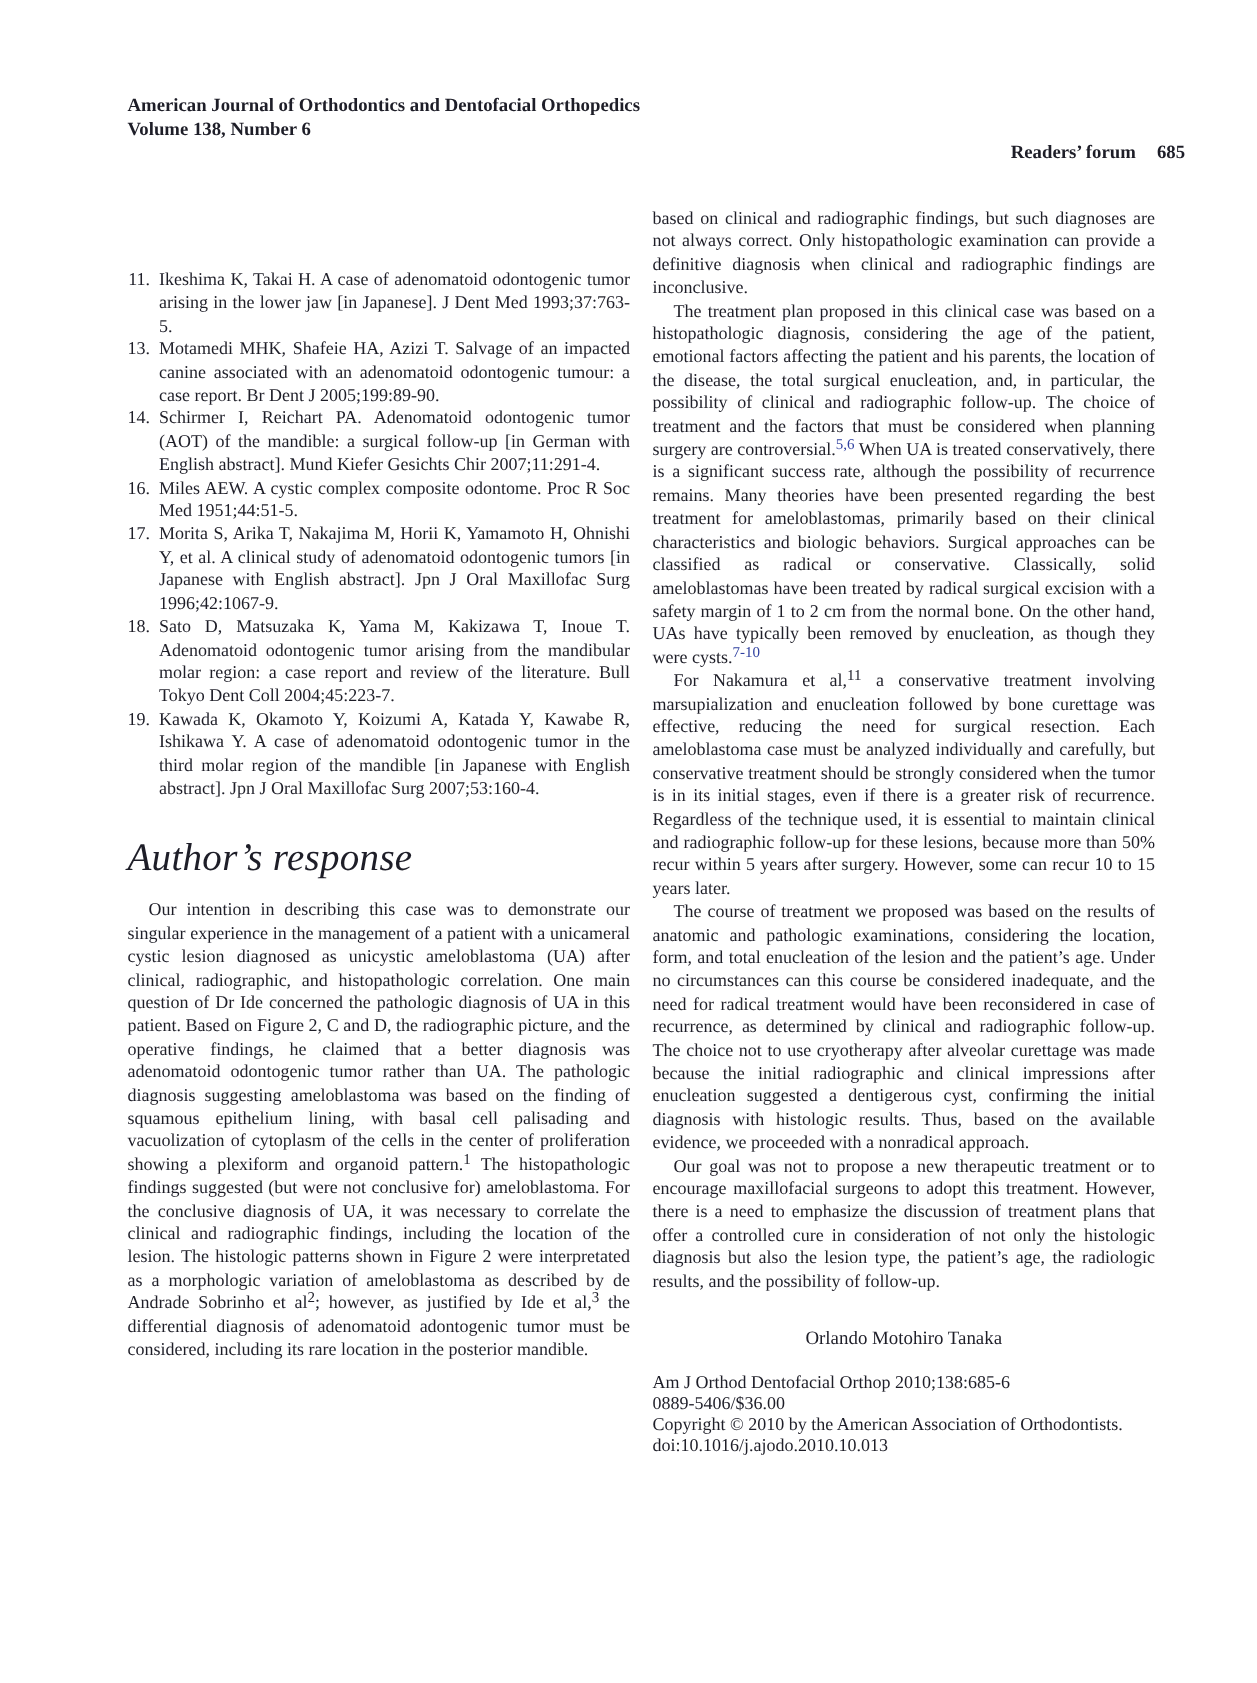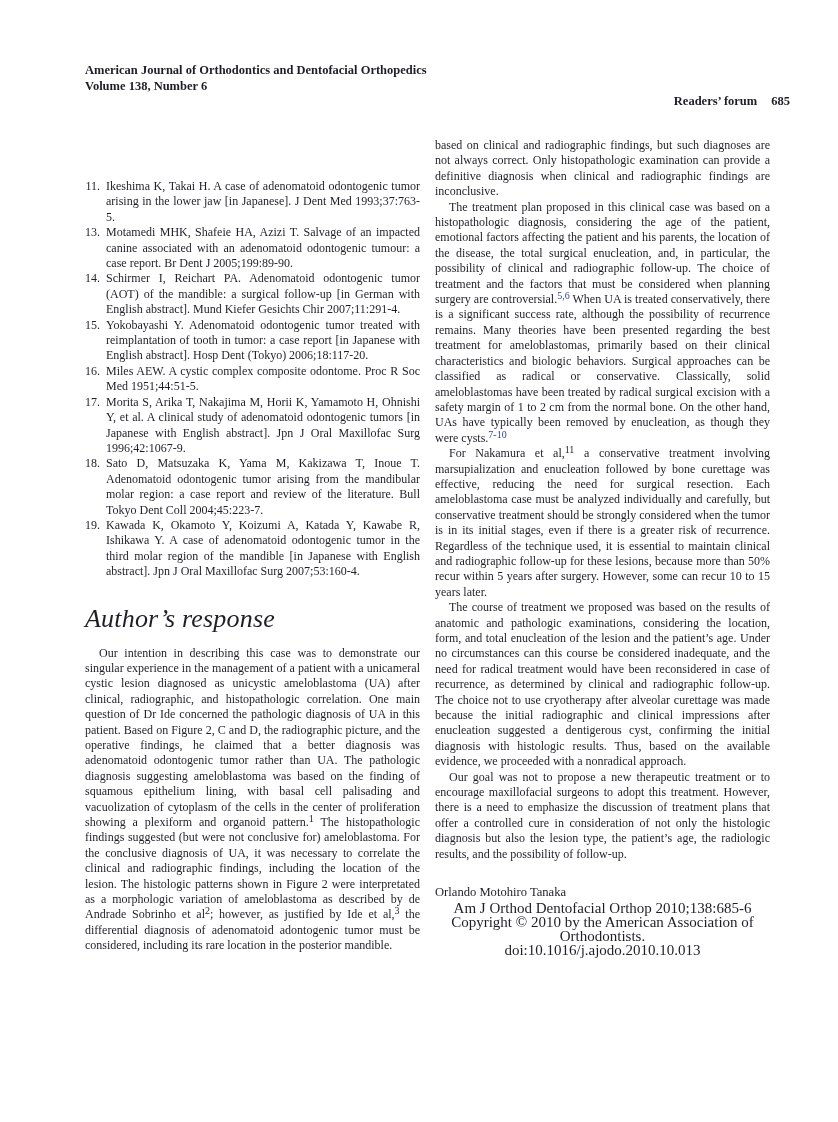--- a/index.html
+++ b/index.html
@@ -39,22 +39,22 @@
     margin:0; font-size:12px; line-height:15.4px;
     text-align:justify; text-indent:14px;
   }
   .para.noindent { text-indent:0; }
   sup {
     font-size:10px; line-height:0;
     position:relative; top:-0.4em; vertical-align:baseline;
   }
   .sup-link { color:#2e3f9f; }
 
-  .signature { text-align:left; margin-top:22px; font-size:12.6px; line-height:16.6px; }
-  .imprint { margin-top:0; font-size:15px; line-height:14px; text-align:center; }
+  .signature { text-align:center; margin-top:22px; font-size:12.6px; line-height:16.6px; }
+  .imprint { margin-top:13px; font-size:12px; line-height:14px; text-align:left; }
 </style>
 </head>
 <body>
 
 <div class="page">
 
   <div class="running-head">
     <div class="left">
       <div>American Journal of Orthodontics and Dentofacial Orthopedics</div>
       <div>Volume 138, Number 6</div>
@@ -72,24 +72,20 @@
             <span class="ref-num">11.</span>
             <span class="ref-text">Ikeshima K, Takai H. A case of adenomatoid odontogenic tumor arising in the lower jaw [in Japanese]. J Dent Med 1993;37:763-5.</span>
           </div>
           <div class="ref-item">
             <span class="ref-num">13.</span>
             <span class="ref-text">Motamedi MHK, Shafeie HA, Azizi T. Salvage of an impacted canine associated with an adenomatoid odontogenic tumour: a case report. Br Dent J 2005;199:89-90.</span>
           </div>
           <div class="ref-item">
             <span class="ref-num">14.</span>
             <span class="ref-text">Schirmer I, Reichart PA. Adenomatoid odontogenic tumor (AOT) of the mandible: a surgical follow-up [in German with English abstract]. Mund Kiefer Gesichts Chir 2007;11:291-4.</span>
-          </div>
-          <div class="ref-item">
-            <span class="ref-num">15.</span>
-            <span class="ref-text">Yokobayashi Y. Adenomatoid odontogenic tumor treated with reimplantation of tooth in tumor: a case report [in Japanese with English abstract]. Hosp Dent (Tokyo) 2006;18:117-20.</span>
           </div>
           <div class="ref-item">
             <span class="ref-num">16.</span>
             <span class="ref-text">Miles AEW. A cystic complex composite odontome. Proc R Soc Med 1951;44:51-5.</span>
           </div>
           <div class="ref-item">
             <span class="ref-num">17.</span>
             <span class="ref-text">Morita S, Arika T, Nakajima M, Horii K, Yamamoto H, Ohnishi Y, et al. A clinical study of adenomatoid odontogenic tumors [in Japanese with English abstract]. Jpn J Oral Maxillofac Surg 1996;42:1067-9.</span>
           </div>
           <div class="ref-item">
@@ -113,20 +109,21 @@
           <p class="para">The treatment plan proposed in this clinical case was based on a histopathologic diagnosis, considering the age of the patient, emotional factors affecting the patient and his parents, the location of the disease, the total surgical enucleation, and, in particular, the possibility of clinical and radiographic follow-up. The choice of treatment and the factors that must be considered when planning surgery are controversial.<sup class="sup-link">5,6</sup> When UA is treated conservatively, there is a significant success rate, although the possibility of recurrence remains. Many theories have been presented regarding the best treatment for ameloblastomas, primarily based on their clinical characteristics and biologic behaviors. Surgical approaches can be classified as radical or conservative. Classically, solid ameloblastomas have been treated by radical surgical excision with a safety margin of 1 to 2 cm from the normal bone. On the other hand, UAs have typically been removed by enucleation, as though they were cysts.<sup class="sup-link">7-10</sup></p>
           <p class="para">For Nakamura et al,<sup>11</sup> a conservative treatment involving marsupialization and enucleation followed by bone curettage was effective, reducing the need for surgical resection. Each ameloblastoma case must be analyzed individually and carefully, but conservative treatment should be strongly considered when the tumor is in its initial stages, even if there is a greater risk of recurrence. Regardless of the technique used, it is essential to maintain clinical and radiographic follow-up for these lesions, because more than 50% recur within 5 years after surgery. However, some can recur 10 to 15 years later.</p>
           <p class="para">The course of treatment we proposed was based on the results of anatomic and pathologic examinations, considering the location, form, and total enucleation of the lesion and the patient’s age. Under no circumstances can this course be considered inadequate, and the need for radical treatment would have been reconsidered in case of recurrence, as determined by clinical and radiographic follow-up. The choice not to use cryotherapy after alveolar curettage was made because the initial radiographic and clinical impressions after enucleation suggested a dentigerous cyst, confirming the initial diagnosis with histologic results. Thus, based on the available evidence, we proceeded with a nonradical approach.</p>
           <p class="para">Our goal was not to propose a new therapeutic treatment or to encourage maxillofacial surgeons to adopt this treatment. However, there is a need to emphasize the discussion of treatment plans that offer a controlled cure in consideration of not only the histologic diagnosis but also the lesion type, the patient’s age, the radiologic results, and the possibility of follow-up.</p>
         </div>
       <div class="signature">
         <div>Orlando Motohiro Tanaka</div>
       </div>
       <div class="imprint">
           <div class="imprint-line">Am J Orthod Dentofacial Orthop 2010;138:685-6</div>
+          <div class="imprint-line">0889-5406/$36.00</div>
           <div class="imprint-line">Copyright © 2010 by the American Association of Orthodontists.</div>
           <div class="imprint-line">doi:10.1016/j.ajodo.2010.10.013</div>
         </div>
     </div>
 
   </div>
 
 </div>
 
 </body></html>

